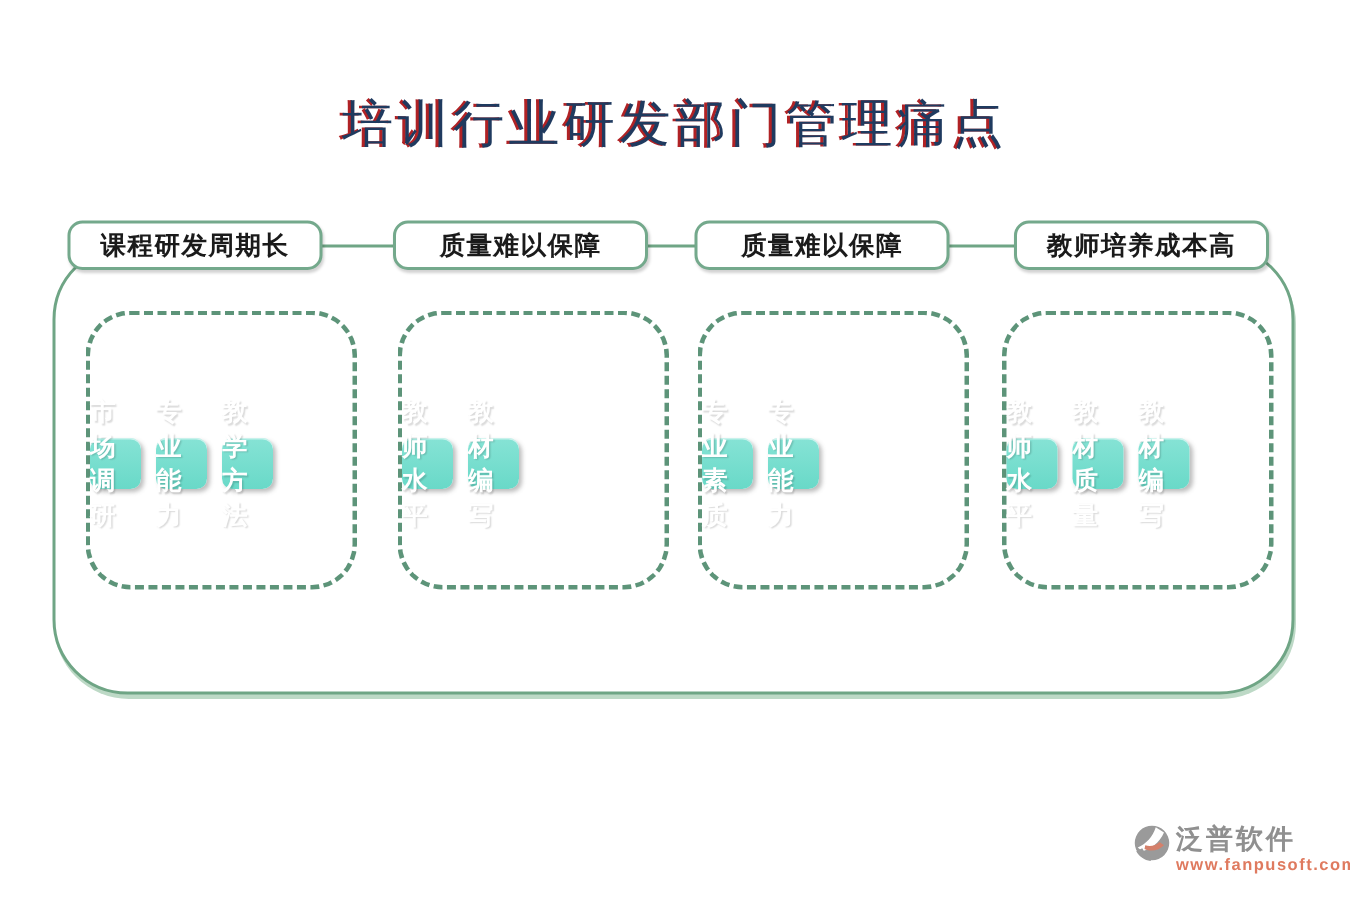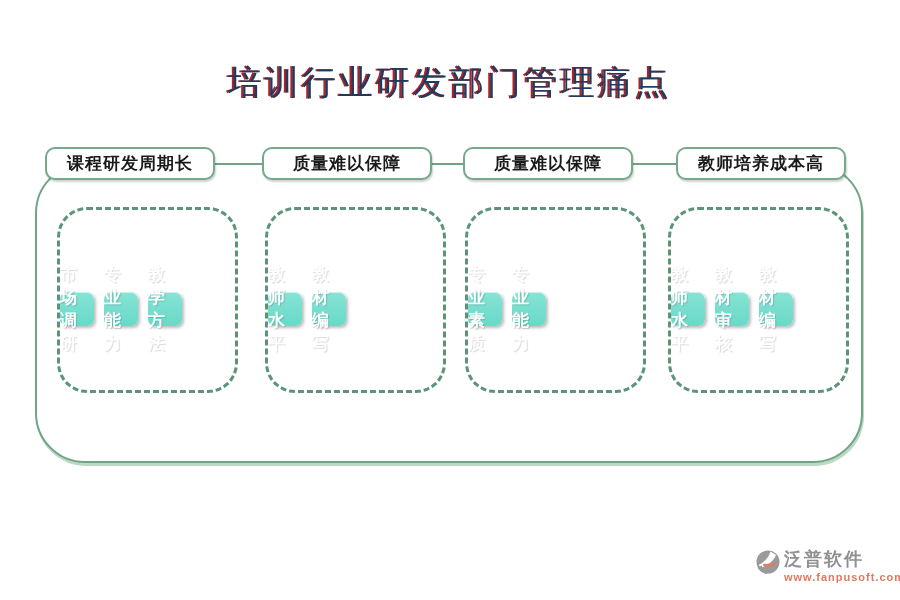--- a/index.html
+++ b/index.html
@@ -93,21 +93,21 @@
   <div class="dash-box db2">
     <div class="pill">教师水平</div>
     <div class="pill">教材编写</div>
   </div>
   <div class="dash-box db3">
     <div class="pill">专业素质</div>
     <div class="pill">专业能力</div>
   </div>
   <div class="dash-box db4">
     <div class="pill">教师水平</div>
-    <div class="pill">教材审核</div>
+    <div class="pill">教材质量</div>
     <div class="pill">教材编写</div>
   </div>
 
   <div class="logo">
     <svg class="logo-icon" viewBox="0 0 26 26">
       <path fill="#9a9a9a" d="M13 1.5a11.5 11.5 0 1 1 0 23 11.5 11.5 0 0 1 0-23z"></path>
       <path fill="#ffffff" d="M3.5 16C9 13.5 13.5 9 15.5 2.5l5.5 3.5c-3 7-9 11-14.5 12.5z"></path>
       <path fill="#d4806b" d="M8.5 14.5c3.5 1 7 .2 9.5-2.2l3 2.2c-3.5 3.5-8.5 4.5-13 2.5z"></path>
       <path fill="#9a9a9a" d="M12 25c-4-.5-7.5-3-9.5-6.5l4-2c1.5 3 3.5 5 7 6z"></path>
     </svg>

